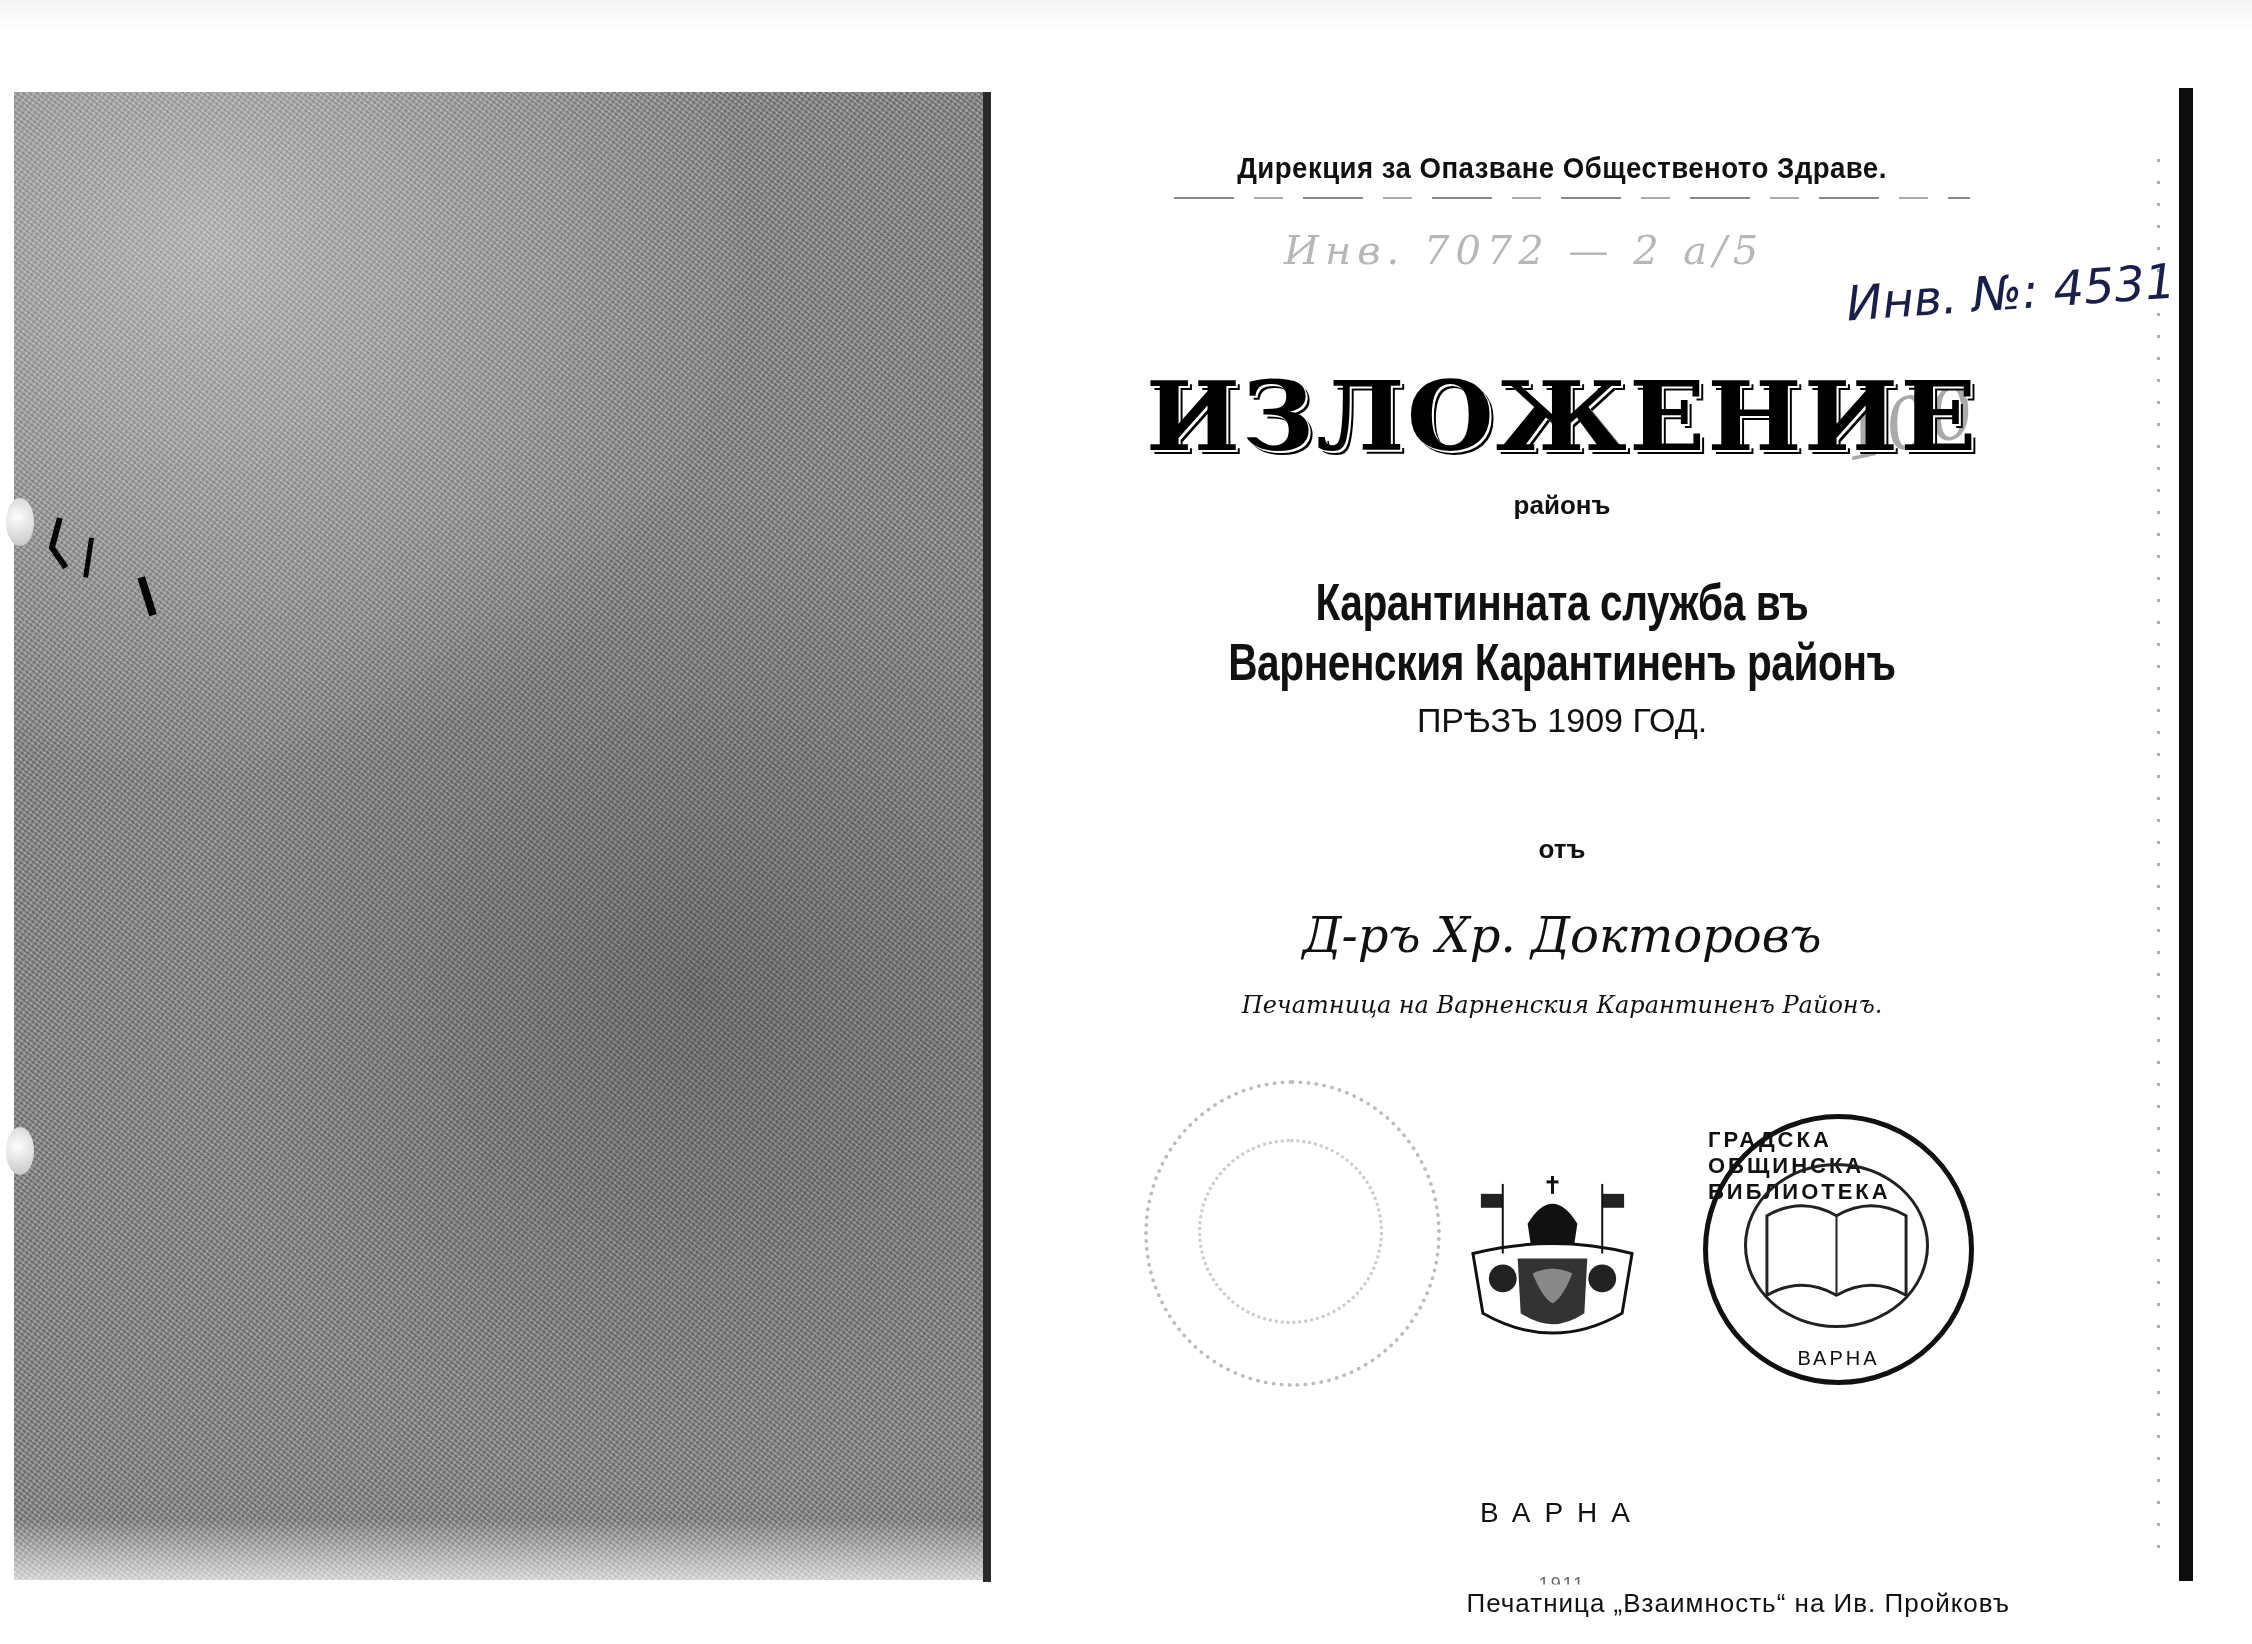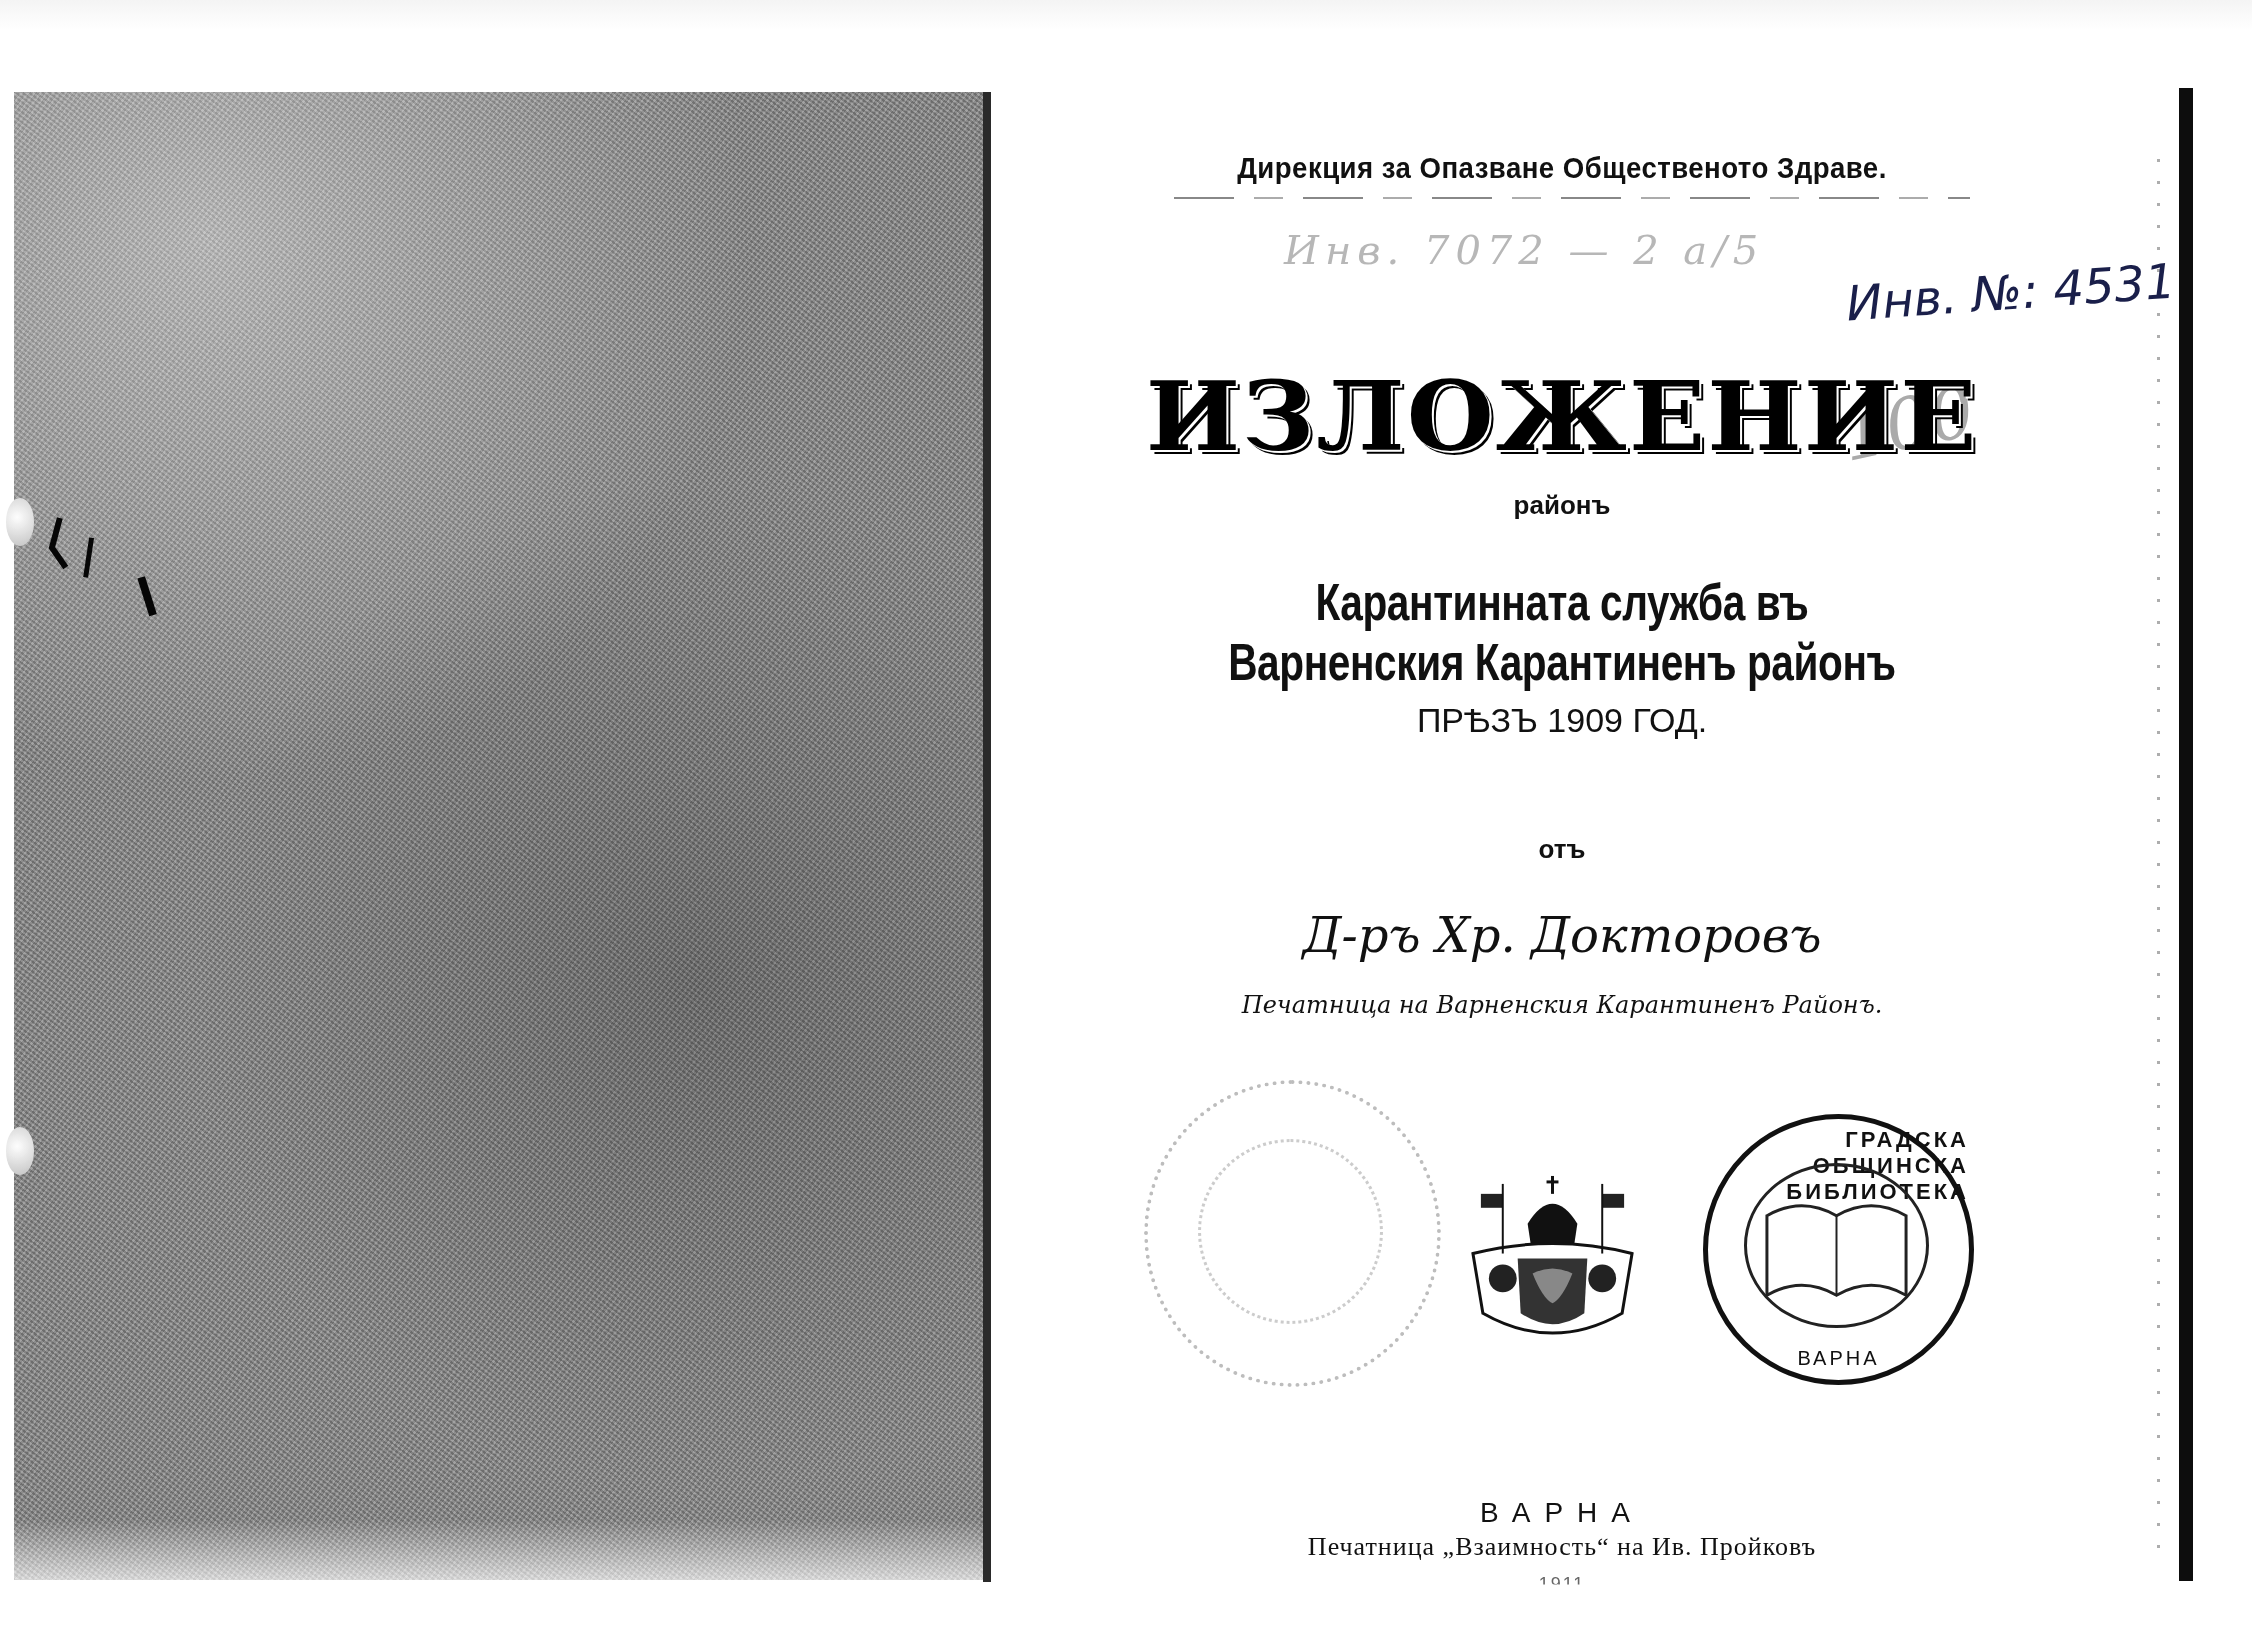--- a/index.html
+++ b/index.html
@@ -56,27 +56,27 @@
   .year-line { top: 701px; font-family: "Liberation Sans", sans-serif; font-size: 34px; }
   .author { top: 907px; font-family: "DejaVu Serif", serif; font-style: italic; font-size: 48px; text-align: center; }
   .position { top: 991px; font-family: "DejaVu Serif", serif; font-style: italic; font-size: 24px; }
   .stamp {
     position: absolute; border-radius: 50%;
   }
   .stamp-left { left: 1144px; top: 1080px; width: 289px; height: 299px; border: 4px dotted #bdbdbd; }
   .stamp-left .inner { position: absolute; left: 50px; top: 55px; width: 179px; height: 179px; border-radius: 50%; border: 3px dotted #ccc; }
   .stamp-right { left: 1703px; top: 1114px; width: 261px; height: 261px; border: 5px solid #111; }
   .stamp-right .inner { position: absolute; left: 36px; top: 44px; width: 179px; height: 159px; border-radius: 50%; border: 3px solid #222; }
-  .stamp-right .ring-text { position: absolute; width: 100%; top: 8px; text-align: right;
+  .stamp-right .ring-text { position: absolute; width: 100%; top: 8px; text-align: left;
     font-family: "Liberation Sans", sans-serif; font-weight: bold; font-size: 22px; letter-spacing: 3px; }
   .stamp-right .bottom-text { position: absolute; width: 100%; bottom: 10px; text-align: center;
     font-family: "Liberation Sans", sans-serif; font-size: 20px; letter-spacing: 3px; }
   .emblem { position: absolute; left: 1463px; top: 1164px; width: 179px; height: 189px; }
   .city { top: 1497px; font-family: "Liberation Sans", sans-serif; font-size: 28px; letter-spacing: 14px; }
-  .printer { top: 1532px; font-family: Liberation Serif, serif; font-size: 26px; letter-spacing: 1px; }
+  .printer { top: 1588px; font-family: Liberation Sans, sans-serif; font-size: 26px; letter-spacing: 1px; text-align: right; }
   .printyear { top: 1574px; font-family: "Liberation Sans", sans-serif; font-size: 18px; color: #666; letter-spacing: 2px;
     clip-path: inset(0 0 50% 0); }
   .top-smudge { position: absolute; left: 0; top: 0; width: 2253px; height: 30px;
     background: linear-gradient(to bottom, #f4f4f4, #fff); }
 </style>
 </head>
 <body>
 
 <div class="top-smudge"></div>
 

